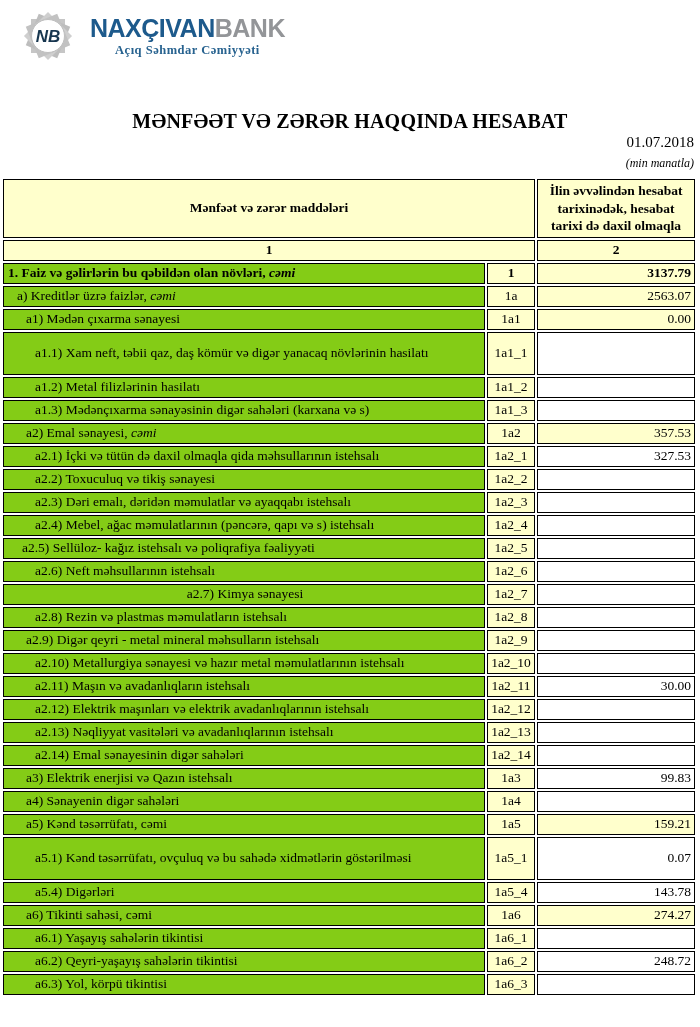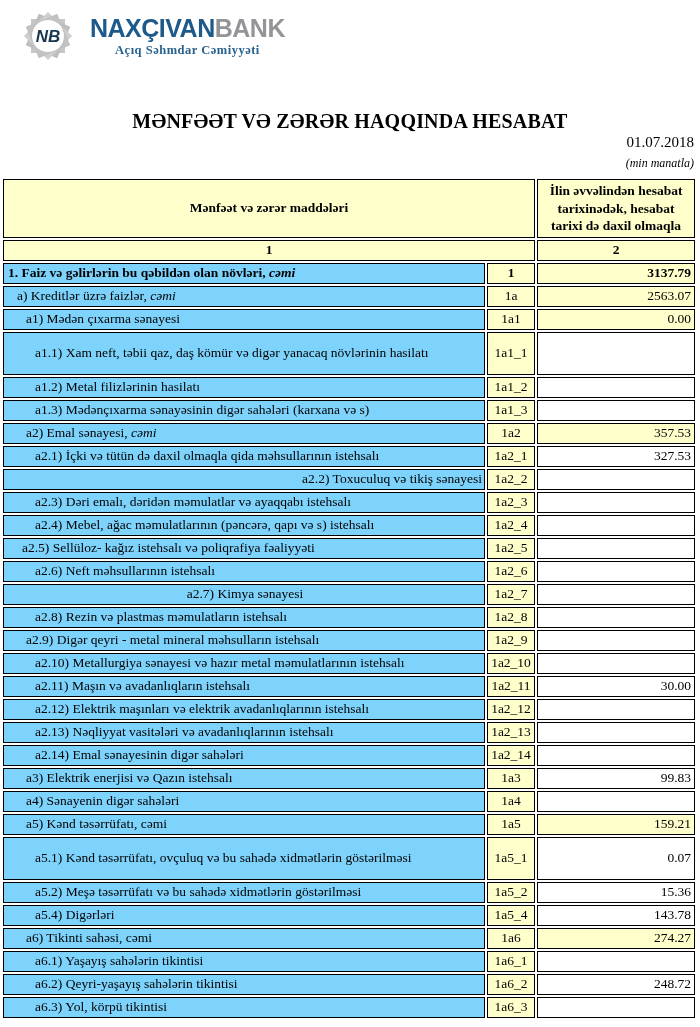--- a/index.html
+++ b/index.html
@@ -50,21 +50,21 @@
   }
   th.h-items{
     background:#ffffcc;font-weight:bold;font-size:14px;
     text-align:center;height:58px;
   }
   th.h-value{
     background:#ffffcc;font-weight:bold;font-size:13.5px;
     text-align:center;line-height:1.3;padding:2px 3px;
   }
   th.h-num{background:#ffffcc;font-weight:bold;font-size:14px;text-align:center;height:16px;}
-  td.desc{background:#7dd3fc;padding:1px 2px 1px 4px;line-height:1.2;}
+  td.desc{background:#84cc16;padding:1px 2px 1px 4px;line-height:1.2;}
   td.code{background:#ffffcc;text-align:center;padding:1px 0;}
   td.val{text-align:right;padding:1px 3px 1px 2px;vertical-align:top;}
   td.val.y{background:#ffffcc;}
   td.val.w{background:#ffffff;}
   tr{height:21px;}
   tr.std td{height:21px;}
   tr.tall td{height:43px;}
   tr.b td{font-weight:bold;}
   td.desc i{font-style:italic;}
 </style>
@@ -145,21 +145,21 @@
           <td class="desc" style="padding-left: 22px;"><span>a2) Emal sənayesi, </span><i>cəmi</i></td>
           <td class="code">1a2</td>
           <td class="val y">357.53</td>
         </tr>
         <tr class="std">
           <td class="desc" style="padding-left: 31px;"><span>a2.1) İçki və tütün də daxil olmaqla qida məhsullarının istehsalı</span></td>
           <td class="code">1a2_1</td>
           <td class="val w">327.53</td>
         </tr>
         <tr class="std">
-          <td class="desc" style="padding-left: 31px; text-align: right;"><span>a2.2) Toxuculuq və tikiş sənayesi</span></td>
+          <td class="desc" style="padding-left: 31px;"><span>a2.2) Toxuculuq və tikiş sənayesi</span></td>
           <td class="code">1a2_2</td>
           <td class="val w"></td>
         </tr>
         <tr class="std">
           <td class="desc" style="padding-left: 31px;"><span>a2.3) Dəri emalı, dəridən məmulatlar və ayaqqabı istehsalı</span></td>
           <td class="code">1a2_3</td>
           <td class="val w"></td>
         </tr>
         <tr class="std">
           <td class="desc" style="padding-left: 31px;"><span>a2.4) Mebel, ağac məmulatlarının (pəncərə, qapı və s) istehsalı</span></td>
@@ -230,25 +230,20 @@
           <td class="desc" style="padding-left: 22px;"><span>a5) Kənd təsərrüfatı, cəmi</span></td>
           <td class="code">1a5</td>
           <td class="val y">159.21</td>
         </tr>
         <tr class="tall">
           <td class="desc" style="padding-left: 31px;"><span>a5.1) Kənd təsərrüfatı, ovçuluq və bu sahədə xidmətlərin göstərilməsi</span></td>
           <td class="code">1a5_1</td>
           <td class="val w">0.07</td>
         </tr>
         <tr class="std">
-          <td class="desc" style="padding-left: 31px;"><span>a5.2) Meşə təsərrüfatı və bu sahədə xidmətlərin göstərilməsi</span></td>
-          <td class="code">1a5_2</td>
-          <td class="val w">15.36</td>
-        </tr>
-        <tr class="std">
           <td class="desc" style="padding-left: 31px;"><span>a5.4) Digərləri</span></td>
           <td class="code">1a5_4</td>
           <td class="val w">143.78</td>
         </tr>
         <tr class="std">
           <td class="desc" style="padding-left: 22px;"><span>a6) Tikinti sahəsi, cəmi</span></td>
           <td class="code">1a6</td>
           <td class="val y">274.27</td>
         </tr>
         <tr class="std">

